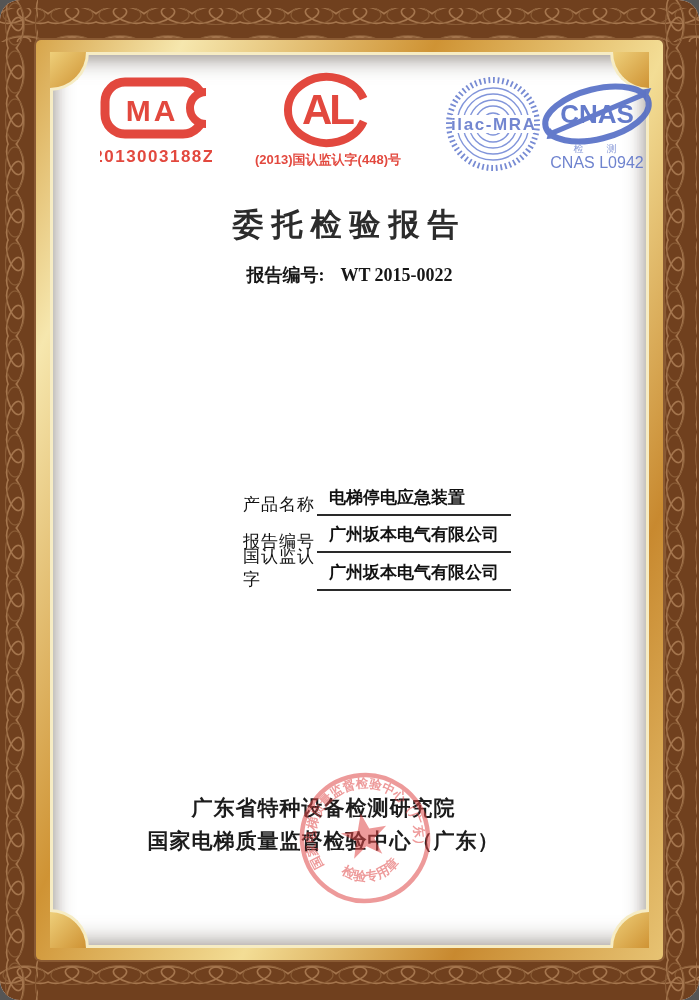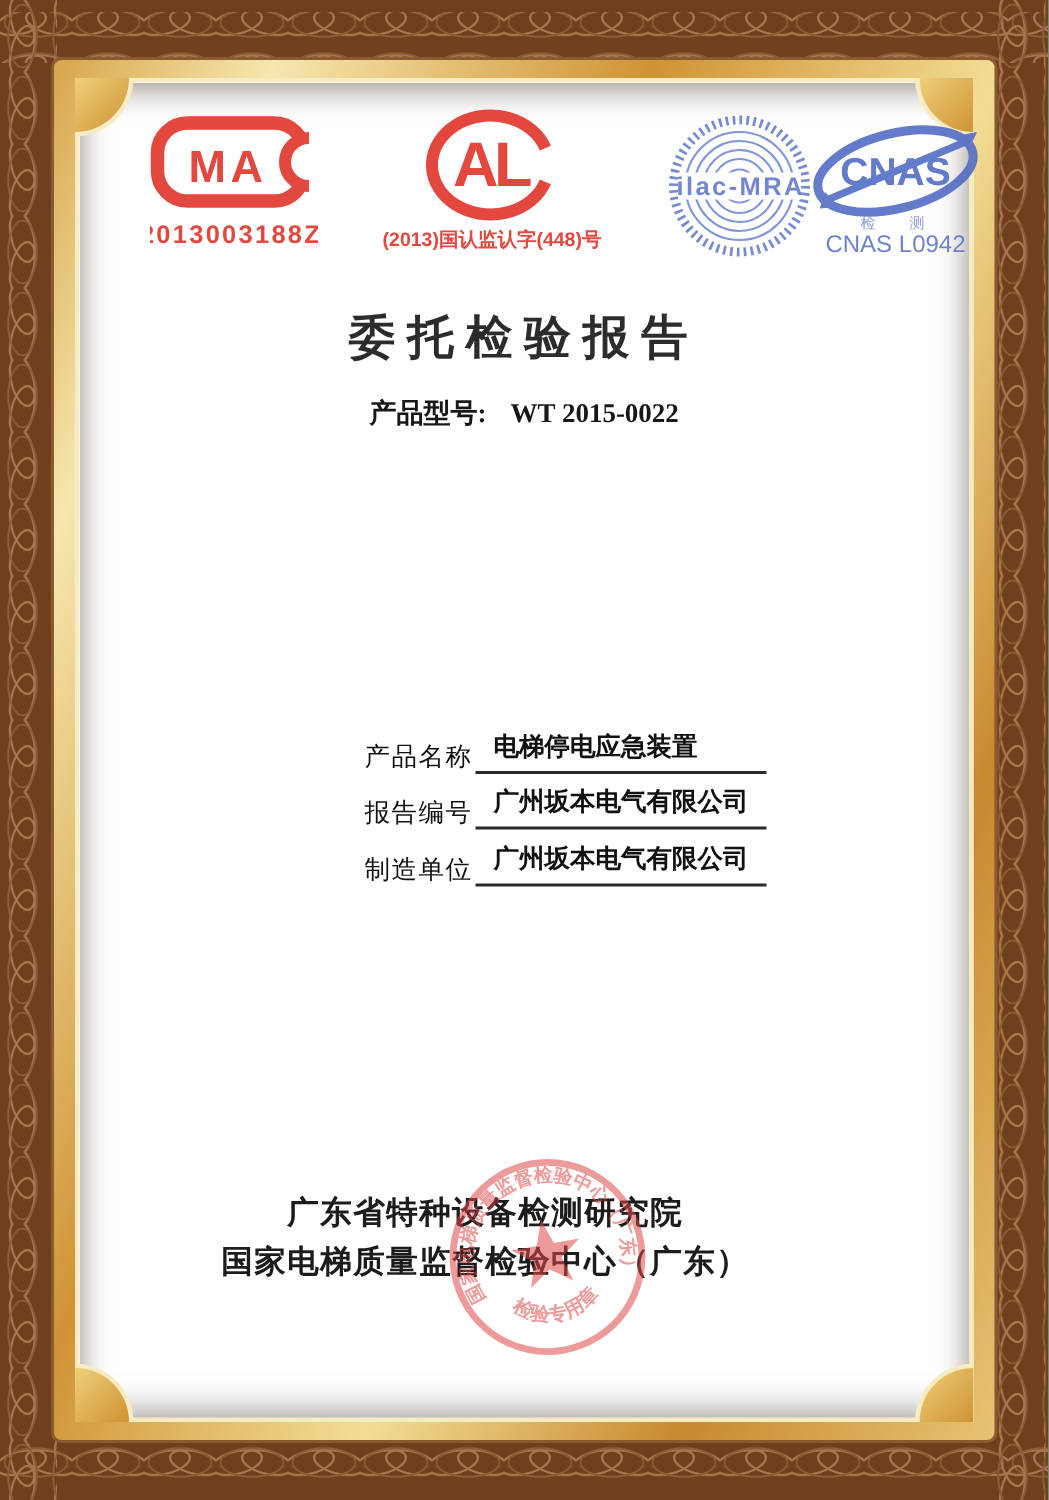--- a/index.html
+++ b/index.html
@@ -1,17 +1,17 @@
 <!DOCTYPE html>
 <html><head>
 <meta charset="utf-8">
 <style>
   html,body{margin:0;padding:0;background:#555;}
   .page{position:relative;width:699px;height:1000px;margin:0 auto;overflow:hidden;
-        background:#5eead4;font-family:"Liberation Serif",serif;}
+        background:#ffffff;font-family:"Liberation Serif",serif;border-radius:20px;}
   .deco{position:absolute;left:0;top:0;z-index:0;}
   .gold-band{position:absolute;left:36px;top:40px;width:627px;height:920px;z-index:1;
         background:linear-gradient(115deg,#d7a54b 0%,#f6e7ae 14%,#cf9334 38%,#f3dd95 60%,#c8892f 80%,#e7c373 100%);
         border-radius:5px;box-shadow:0 0 0 2px #8a5a33;}
   .paper{position:absolute;left:50px;top:52px;width:599px;height:896px;z-index:2;background:#fff;
         border:3px solid #f6ecc4;box-sizing:border-box;
         box-shadow:inset 0 18px 20px -12px rgba(110,100,92,.6),
                    inset 0 -18px 20px -12px rgba(110,100,92,.5),
                    inset 16px 0 18px -12px rgba(110,100,92,.45),
                    inset -16px 0 18px -12px rgba(110,100,92,.45);}
@@ -126,34 +126,34 @@
       </g>
       <text x="59" y="47" text-anchor="middle" font-family="Liberation Sans, sans-serif" font-size="26" font-weight="bold" fill="#4f69c4">CNAS</text>
       <text x="62" y="76" text-anchor="middle" font-family="Liberation Sans, sans-serif" font-size="10" letter-spacing="10" fill="#7b8fd4">检  测</text>
       <text x="59" y="92" text-anchor="middle" font-family="Liberation Sans, sans-serif" font-size="16" fill="#5b72c8">CNAS L0942</text>
     </g>
   </svg>
 
   <div class="abs title">委托检验报告</div>
 
   <div class="abs report-line">
-    <span>产品型号:</span><span class="val">WT 2015-0022</span>
+    <span>报告编号:</span><span class="val">WT 2015-0022</span>
   </div>
 
   <div class="abs fields">
     <div class="frow">
       <span class="flabel">产品名称</span>
       <span class="fvalue">电梯停电应急装置</span>
     </div>
     <div class="frow">
       <span class="flabel">报告编号</span>
       <span class="fvalue">广州坂本电气有限公司</span>
     </div>
     <div class="frow">
-      <span class="flabel">制造单位</span>
+      <span class="flabel">国认监认字</span>
       <span class="fvalue">广州坂本电气有限公司</span>
     </div>
   </div>
 
   <div class="abs footer f1">广东省特种设备检测研究院</div>
   <div class="abs footer f2">国家电梯质量监督检验中心（广东）</div>
 
   <svg class="abs" style="left:288px;top:760px;z-index:5;" width="154" height="156">
     <g opacity="0.55" transform="rotate(-10 77 78)">
       <circle cx="77" cy="78" r="63" fill="none" stroke="#e04848" stroke-width="4.5"></circle>

